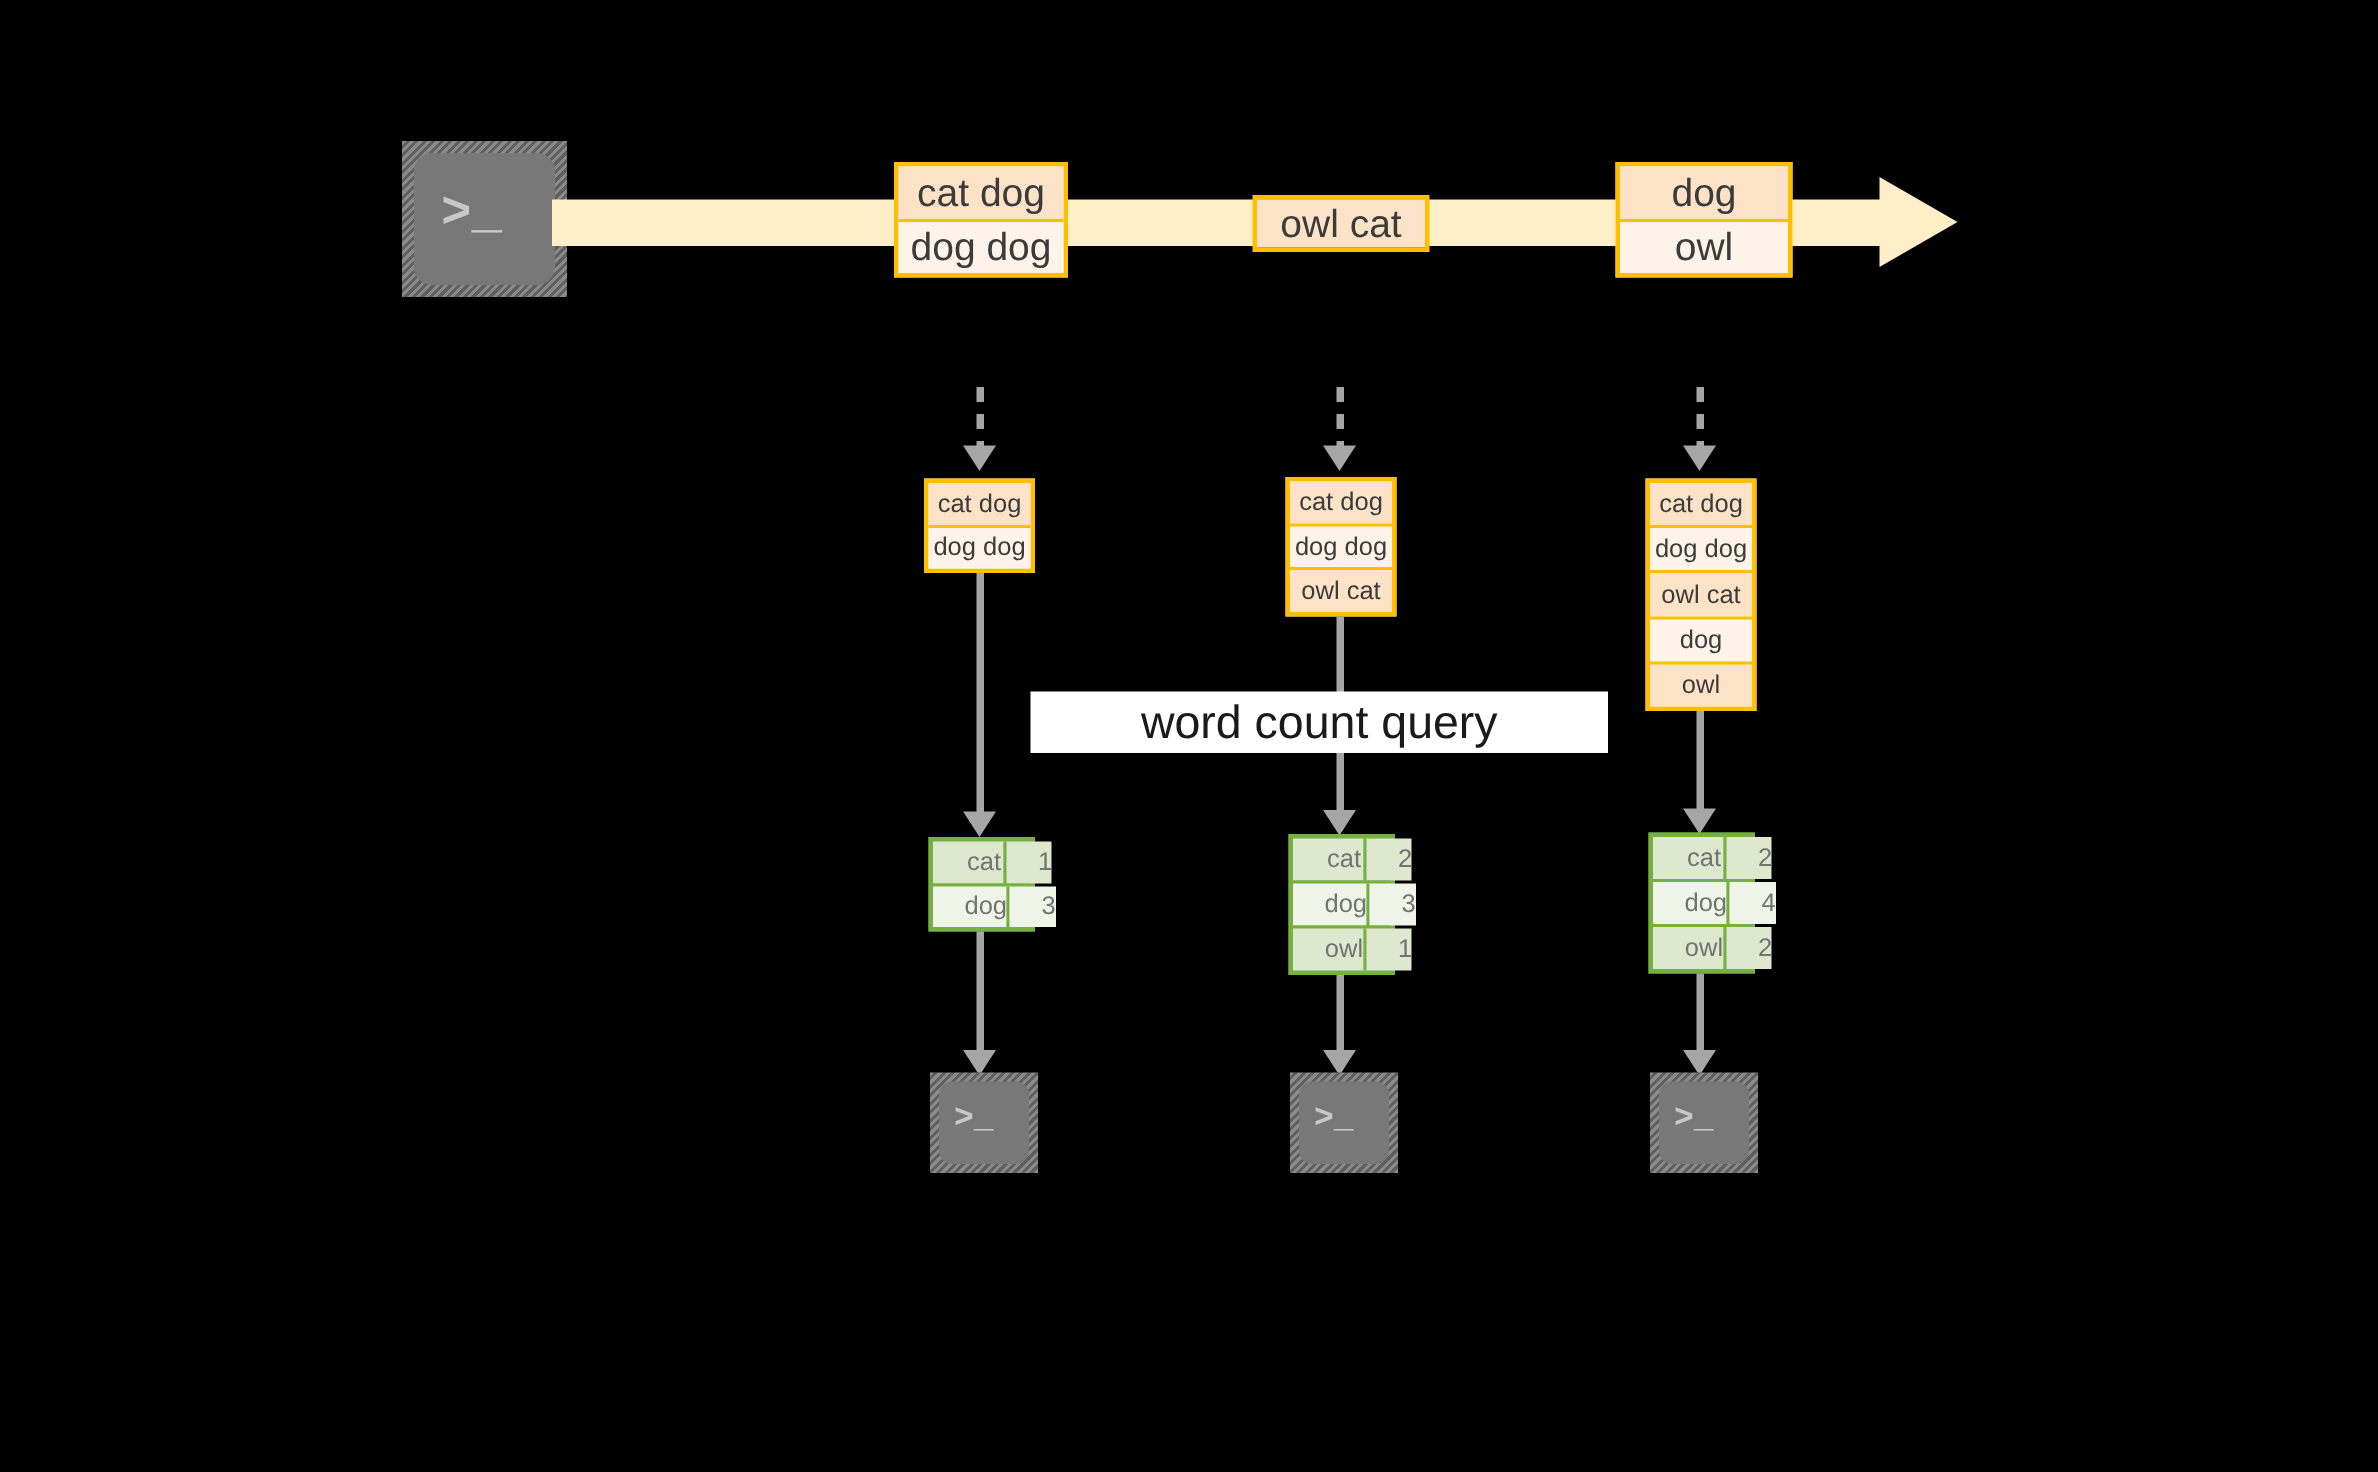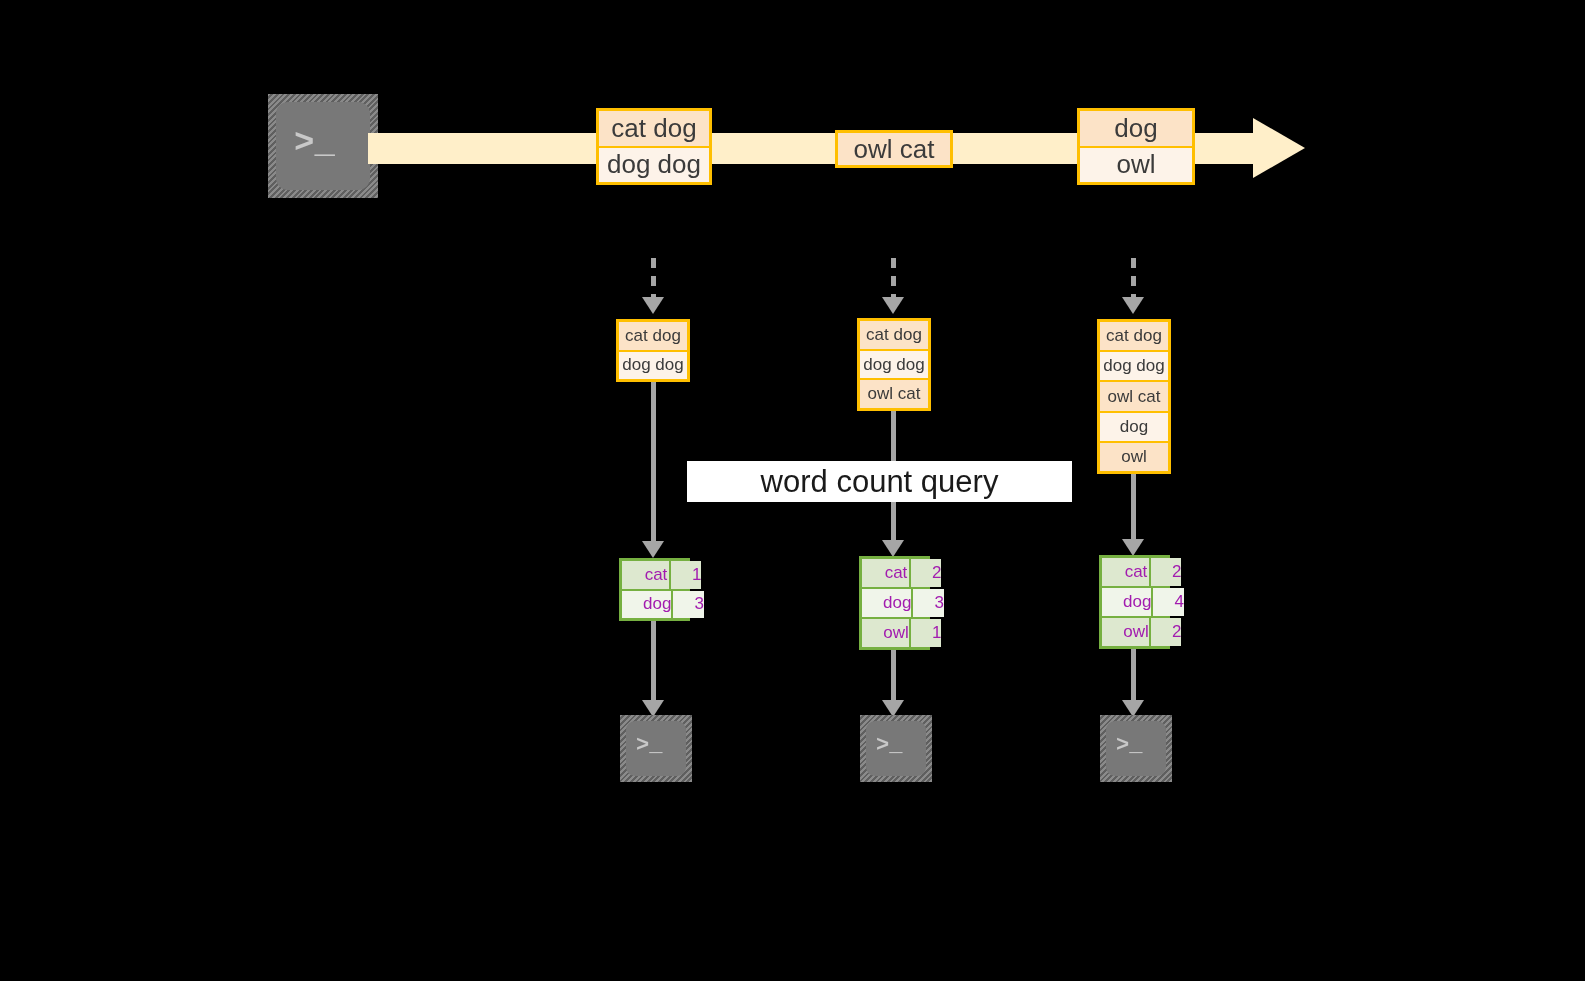--- a/index.html
+++ b/index.html
@@ -97,21 +97,21 @@
     display: flex;
     flex: 1 1 auto;
   }
   .greentable .grow + .grow { border-top: 2px solid #76B041; }
   .greentable .gcell {
     box-sizing: border-box;
     display: flex;
     align-items: center;
     justify-content: center;
     font-size: 17px;
-    color: #a21caf;
+    color: #737373;
     white-space: nowrap;
     padding-left: 21px;
   }
   .greentable .gcell.word { flex: 0 0 47px; }
   .greentable .gcell.count { flex: 1 1 auto; border-left: 2px solid #76B041; }
   .greentable .grow.odd  .gcell { background: #DDE8CF; }
   .greentable .grow.even .gcell { background: #F0F5EA; }
 
   
   .arrow-shaft {

